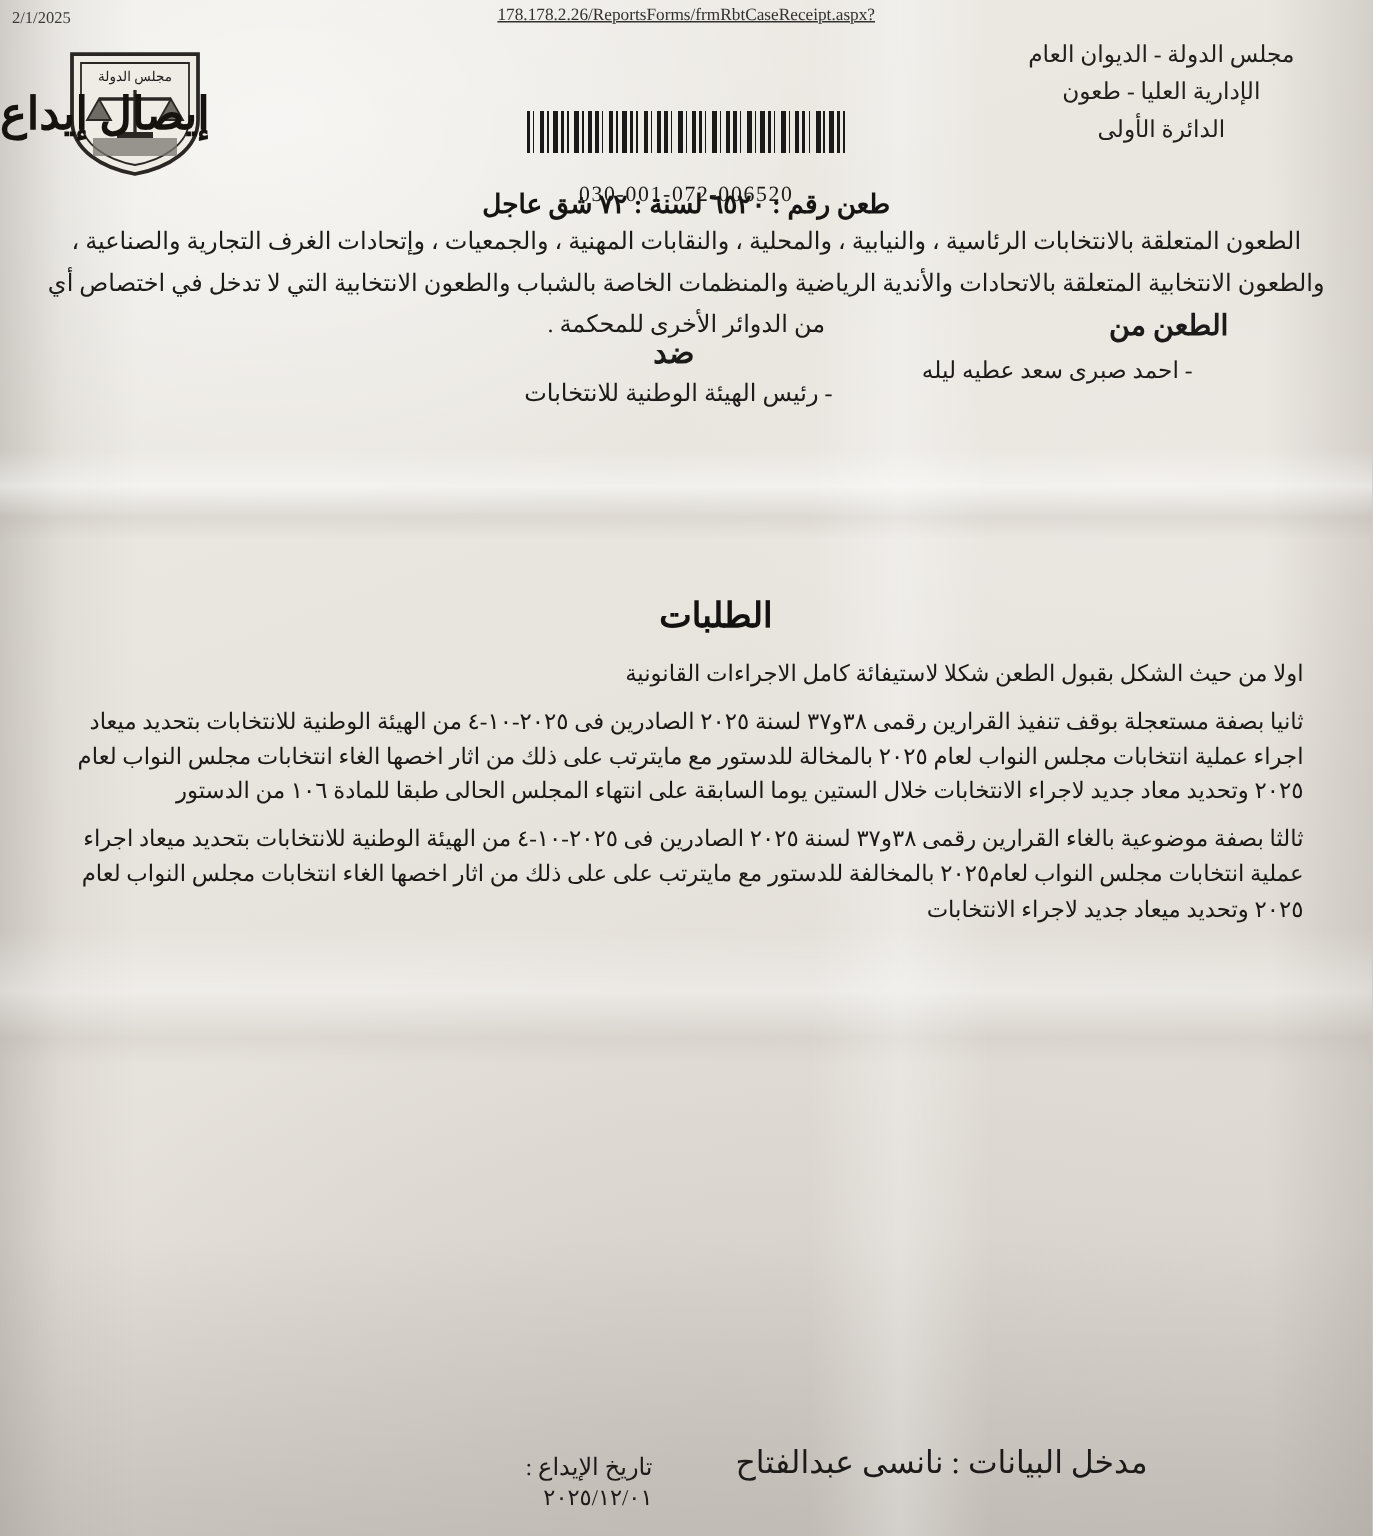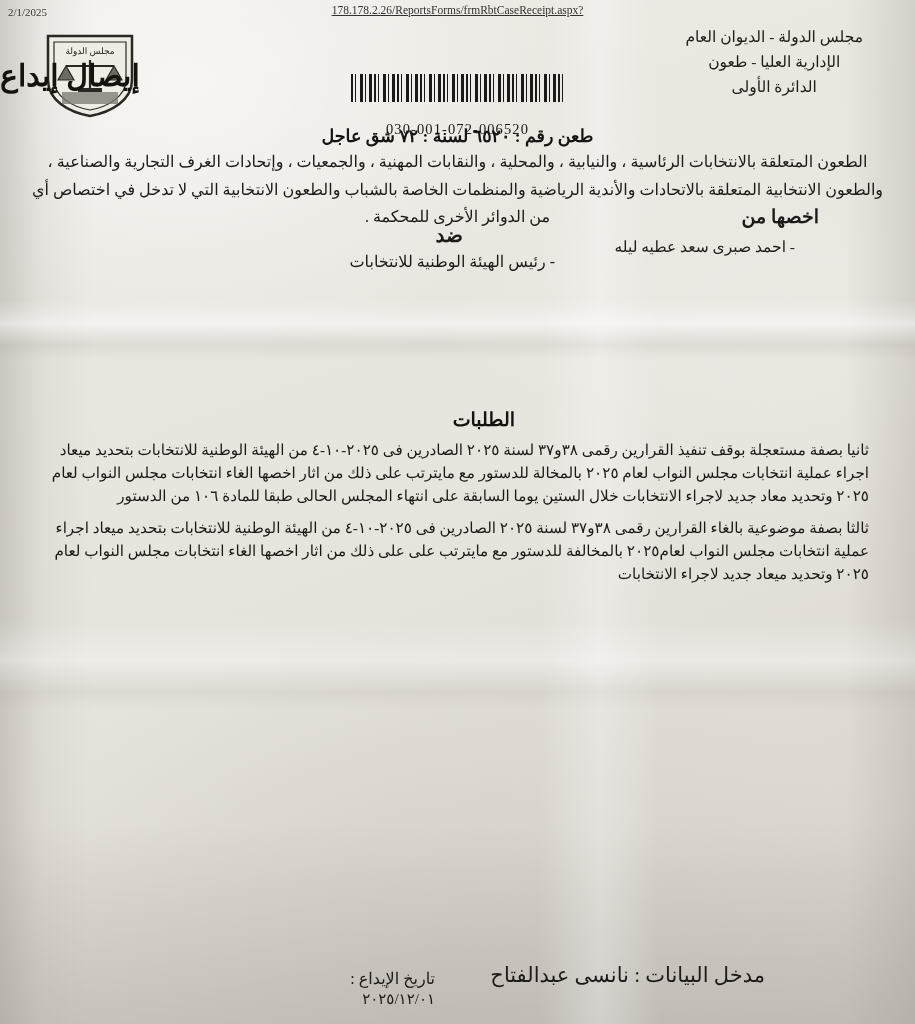--- a/index.html
+++ b/index.html
@@ -172,22 +172,22 @@
   }
   .against-name {
     position: absolute;
     top: 252px; right: 360px;
     font-size: 16px;
   }
 
   
   .requests-title {
     position: absolute;
-    top: 408px; right: 400px;
-    font-size: 19px;
+    top: 397px; right: 400px;
+    font-size: 23px;
     font-weight: bold;
     color: #141210;
   }
   .requests-body {
     position: absolute;
     top: 438px; right: 46px;
     width: 830px;
     text-align: right;
     font-size: 15.2px;
     line-height: 1.52;
@@ -250,27 +250,28 @@
   <div class="doc-title">إيصال إيداع</div>
 
   <div class="barcode-wrap">
     <div class="barcode"></div>
     <div class="barcode-num">030-001-072-006520</div>
   </div>
 
   <div class="case-line">طعن رقم : ٦٥٢٠ لسنة : ٧٢ شق عاجل</div>
   <div class="subject">الطعون المتعلقة بالانتخابات الرئاسية ، والنيابية ، والمحلية ، والنقابات المهنية ، والجمعيات ، وإتحادات الغرف التجارية والصناعية ، والطعون الانتخابية المتعلقة بالاتحادات والأندية الرياضية والمنظمات الخاصة بالشباب والطعون الانتخابية التي لا تدخل في اختصاص أي من الدوائر الأخرى للمحكمة .</div>
 
-  <div class="from-label">اخصها من</div>
+  <div class="from-label">الطعن من</div>
   <div class="from-name">- احمد صبرى سعد عطيه ليله</div>
   <div class="against-label">ضد</div>
   <div class="against-name">- رئيس الهيئة الوطنية للانتخابات</div>
 
   <div class="requests-title">الطلبات</div>
   <div class="requests-body">
+    <p>اولا من حيث الشكل بقبول الطعن شكلا لاستيفائة كامل الاجراءات القانونية</p>
     <p>ثانيا بصفة مستعجلة بوقف تنفيذ القرارين رقمى ٣٨و٣٧ لسنة ٢٠٢٥ الصادرين فى ٢٠٢٥-١٠-٤ من الهيئة الوطنية للانتخابات بتحديد ميعاد اجراء عملية انتخابات مجلس النواب لعام ٢٠٢٥ بالمخالة للدستور مع مايترتب على ذلك من اثار اخصها الغاء انتخابات مجلس النواب لعام ٢٠٢٥ وتحديد معاد جديد لاجراء الانتخابات خلال الستين يوما السابقة على انتهاء المجلس الحالى طبقا للمادة ١٠٦ من الدستور</p>
     <p>ثالثا بصفة موضوعية بالغاء القرارين رقمى ٣٨و٣٧ لسنة ٢٠٢٥ الصادرين فى ٢٠٢٥-١٠-٤ من الهيئة الوطنية للانتخابات بتحديد ميعاد اجراء عملية انتخابات مجلس النواب لعام٢٠٢٥ بالمخالفة للدستور مع مايترتب على على ذلك من اثار اخصها الغاء انتخابات مجلس النواب لعام ٢٠٢٥ وتحديد ميعاد جديد لاجراء الانتخابات</p>
   </div>
 
   <div class="entry-person">مدخل البيانات : نانسى عبدالفتاح</div>
   <div class="deposit-date-label">تاريخ الإيداع :</div>
   <div class="deposit-date-value">٢٠٢٥/١٢/٠١</div>
 
 </div>
 

